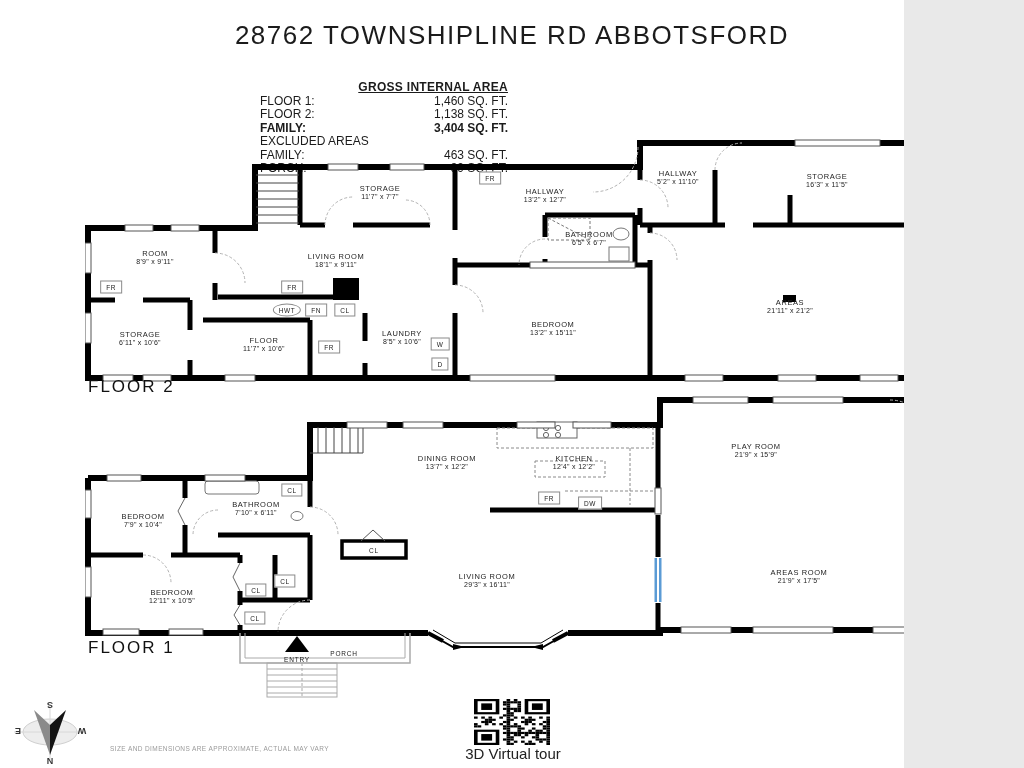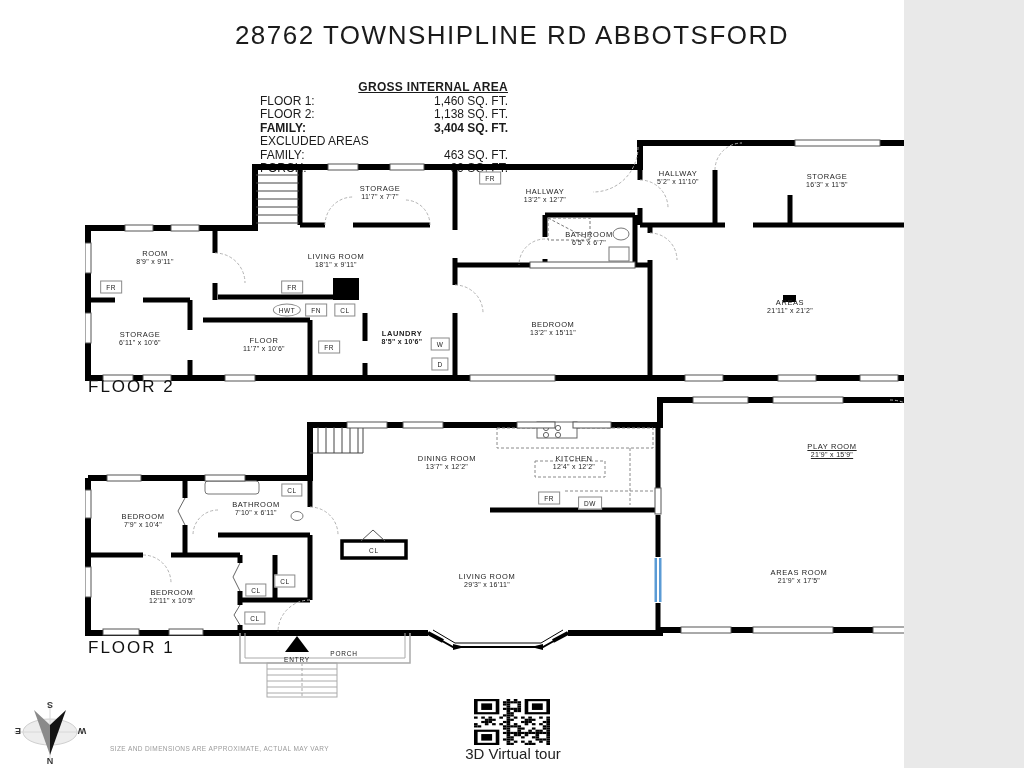--- a/index.html
+++ b/index.html
@@ -232,21 +232,21 @@
         <div class="rdims">11'7" x 10'6"</div>
       </div>
       <div class="room-label" style="left: 336px; top: 260px;">
         <div class="rname">LIVING ROOM</div>
         <div class="rdims">18'1" x 9'11"</div>
       </div>
       <div class="room-label" style="left: 380px; top: 192px;">
         <div class="rname">STORAGE</div>
         <div class="rdims">11'7" x 7'7"</div>
       </div>
-      <div class="room-label" style="left: 402px; top: 337px; font-weight: bold;">
+      <div class="room-label" style="left: 402px; top: 337px;">
         <div class="rname">LAUNDRY</div>
         <div class="rdims">8'5" x 10'6"</div>
       </div>
       <div class="room-label" style="left: 545px; top: 195px;">
         <div class="rname">HALLWAY</div>
         <div class="rdims">13'2" x 12'7"</div>
       </div>
       <div class="room-label" style="left: 589px; top: 238px;">
         <div class="rname">BATHROOM</div>
         <div class="rdims">6'5" x 6'7"</div>
@@ -293,21 +293,21 @@
         <div class="rdims">13'7" x 12'2"</div>
       </div>
       <div class="room-label" style="left: 574px; top: 462px;">
         <div class="rname">KITCHEN</div>
         <div class="rdims">12'4" x 12'2"</div>
       </div>
       <div class="room-label" style="left: 487px; top: 580px;">
         <div class="rname">LIVING ROOM</div>
         <div class="rdims">29'3" x 16'11"</div>
       </div>
-      <div class="room-label" style="left: 832px; top: 450px; text-decoration: underline;">
+      <div class="room-label" style="left: 756px; top: 450px;">
         <div class="rname">PLAY ROOM</div>
         <div class="rdims">21'9" x 15'9"</div>
       </div>
       <div class="room-label" style="left: 799px; top: 576px;">
         <div class="rname">AREAS ROOM</div>
         <div class="rdims">21'9" x 17'5"</div>
       </div>
       <div class="fixture box" style="left: 292px; top: 490px;">CL</div>
       <div class="fixture box" style="left: 285px; top: 581px;">CL</div>
       <div class="fixture box" style="left: 256px; top: 590px;">CL</div>

